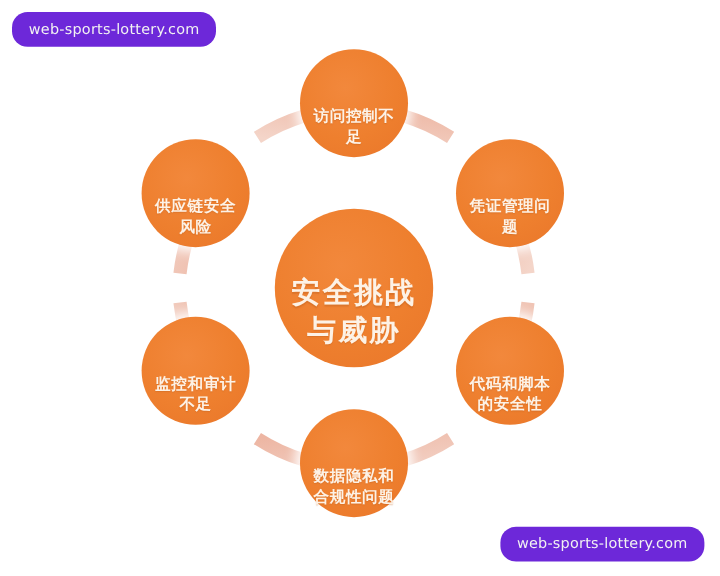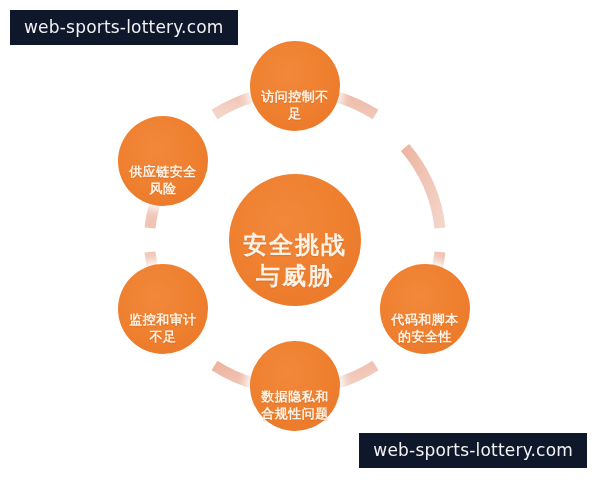--- a/index.html
+++ b/index.html
@@ -74,27 +74,28 @@
   .node.sat-top        { left: 250px; top: 41px; }
   .node.sat-upper-right{ left: 380px; top: 116px; }
   .node.sat-lower-right{ left: 380px; top: 264px; }
   .node.sat-bottom     { left: 250px; top: 341px; }
   .node.sat-lower-left { left: 118px; top: 264px; text-align: center; }
   .node.sat-upper-left { left: 118px; top: 116px; }
 
   
   .watermark {
     position: absolute;
-    background: #0f172a;
+    background: #6d28d9;
     color: #f2f2f2;
-    font-size: 17px;
+    font-size: 12px;
     letter-spacing: 0.2px;
     padding: 7px 14px 8px 14px;
     white-space: nowrap;
     font-family: "DejaVu Sans", "Liberation Sans", sans-serif;
+    border-radius: 13px;
   }
   .watermark.top-left { left: 10px; top: 10px; }
   .watermark.bottom-right { right: 13px; bottom: 12px; }
 </style>
 </head>
 <body>
 
 <div id="canvas">
 
   <svg class="ring-svg" viewBox="0 0 600 480">
@@ -136,20 +137,23 @@
   </svg>
 
   <div class="node center">
     <span class="node-label">安全挑战与威胁</span>
   </div>
 
   <div class="node satellite sat-top">
     <span class="node-label">访问控制不足</span>
   </div>
 
+  <div class="node satellite sat-upper-right">
+    <span class="node-label">凭证管理问题</span>
+  </div>
 
   <div class="node satellite sat-lower-right">
     <span class="node-label">代码和脚本的安全性</span>
   </div>
 
   <div class="node satellite sat-bottom">
     <span class="node-label">数据隐私和合规性问题</span>
   </div>
 
   <div class="node satellite sat-lower-left">

